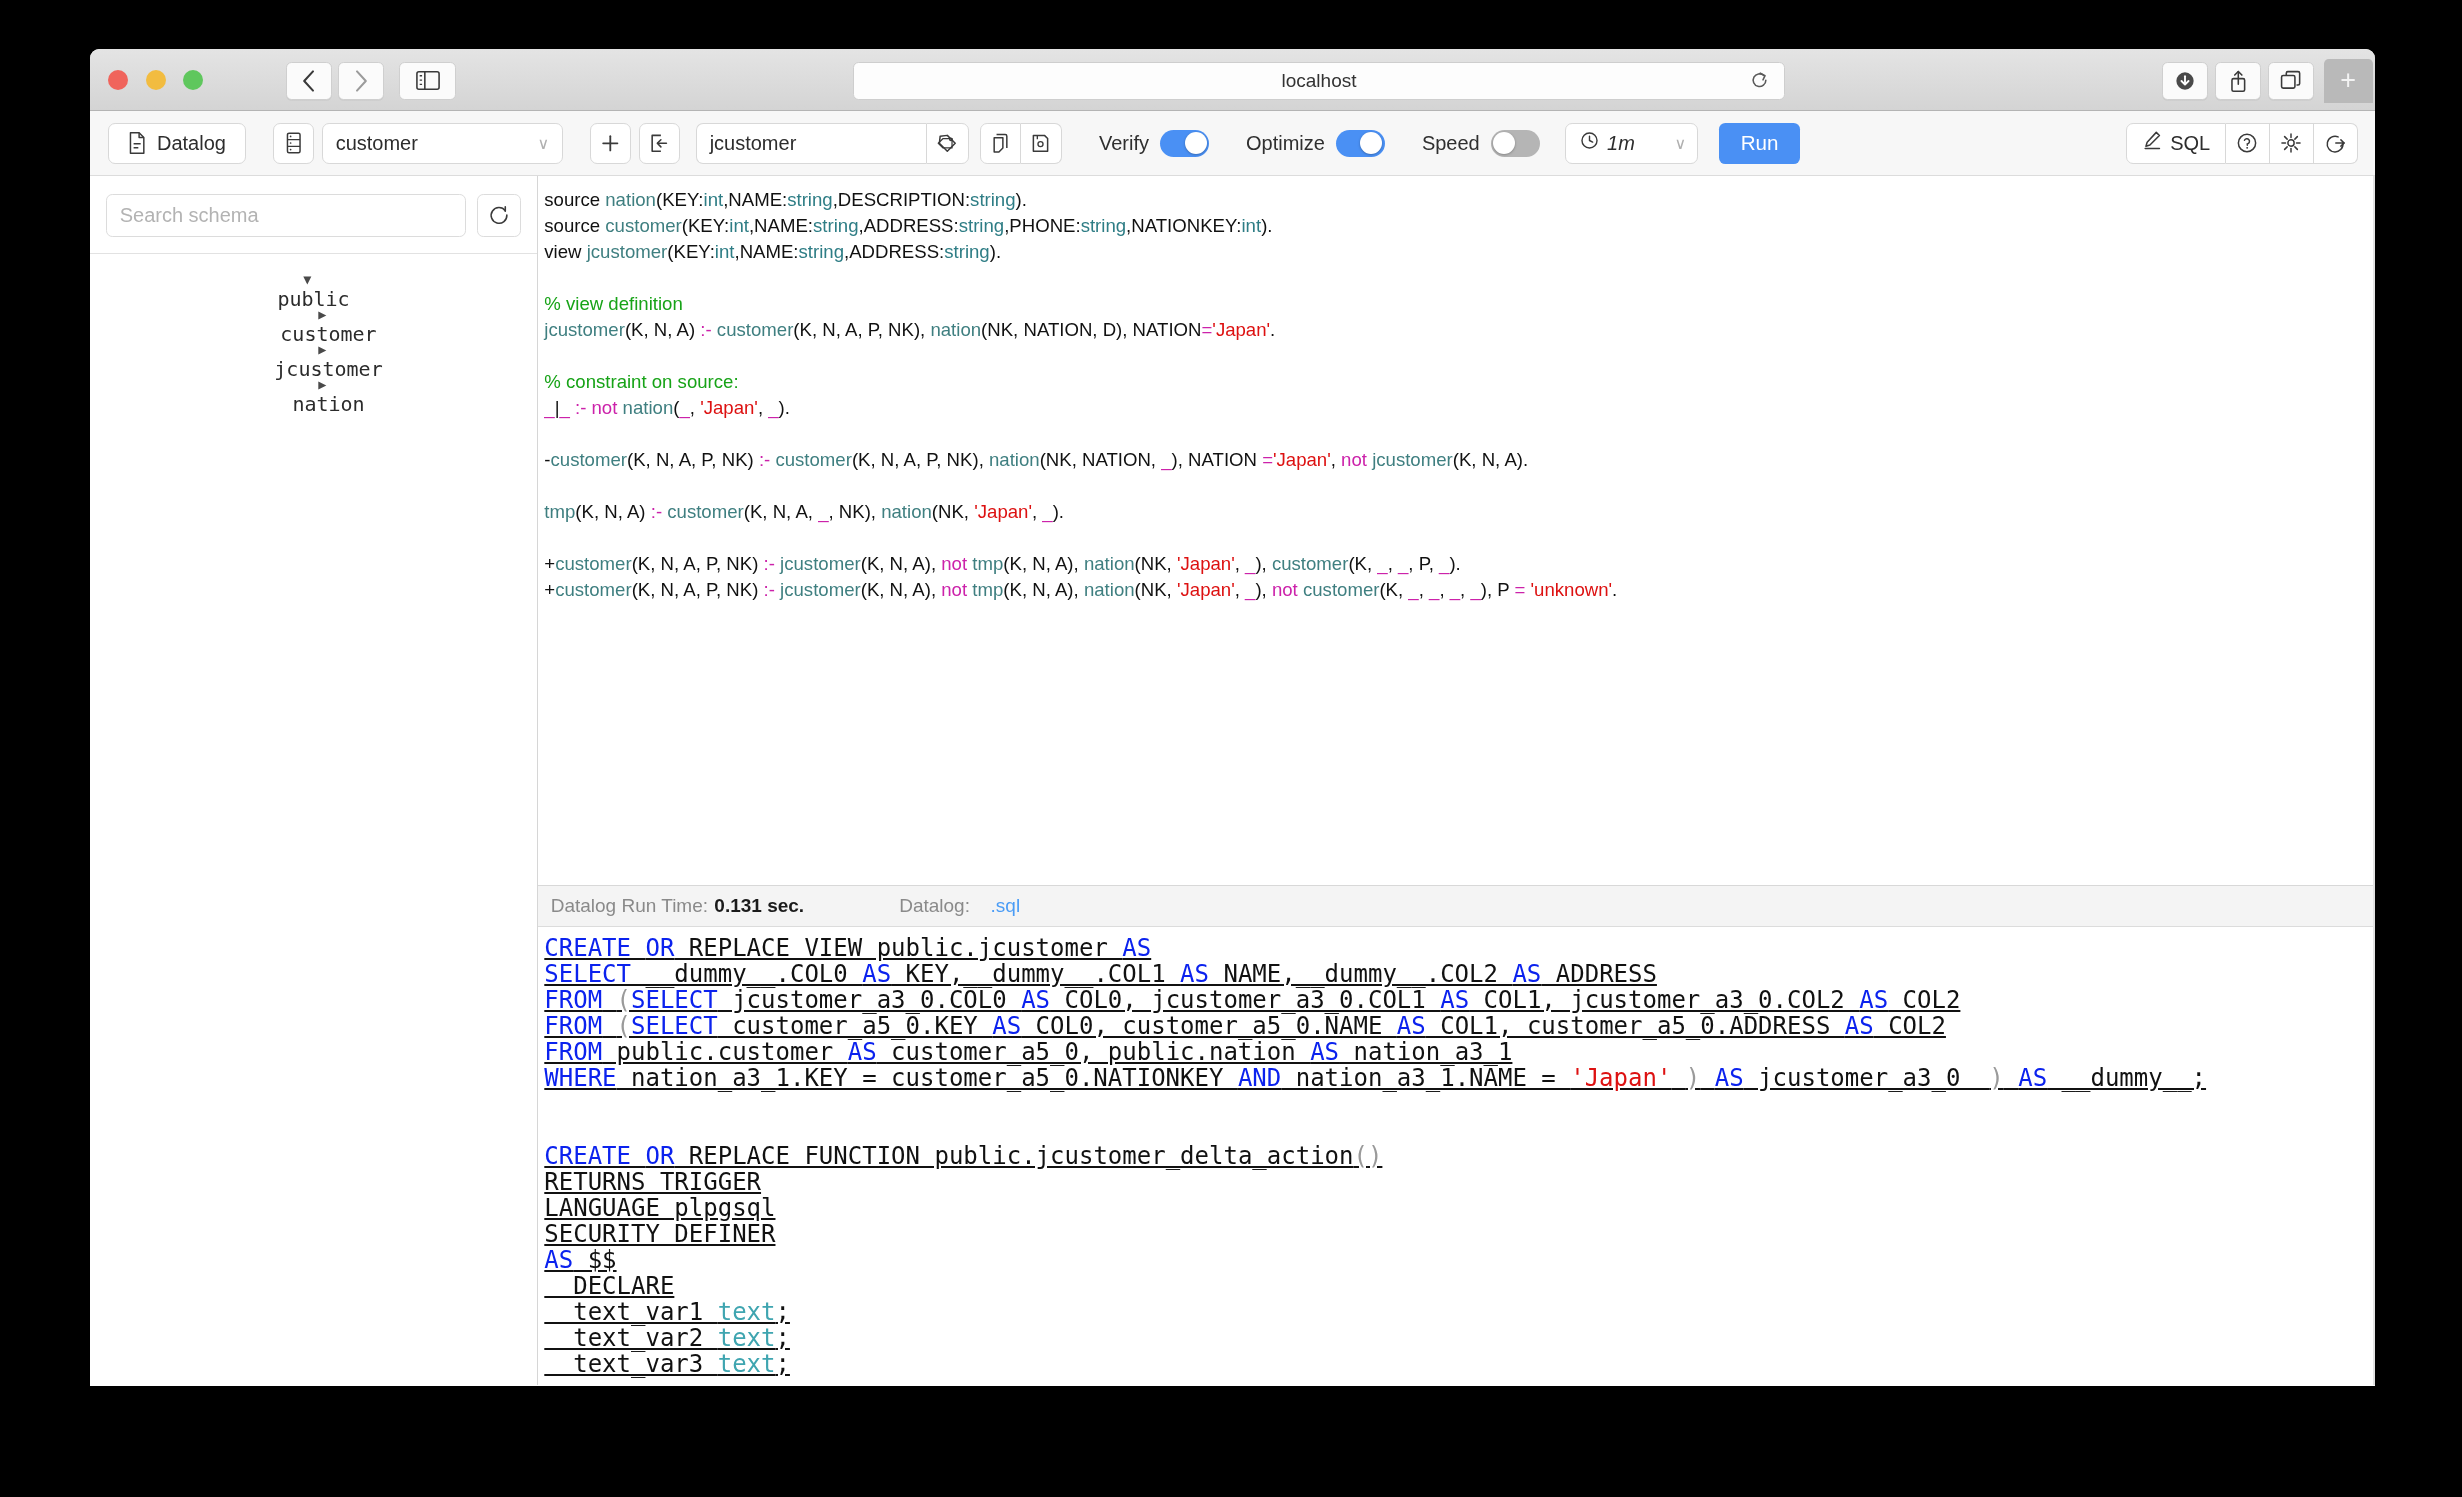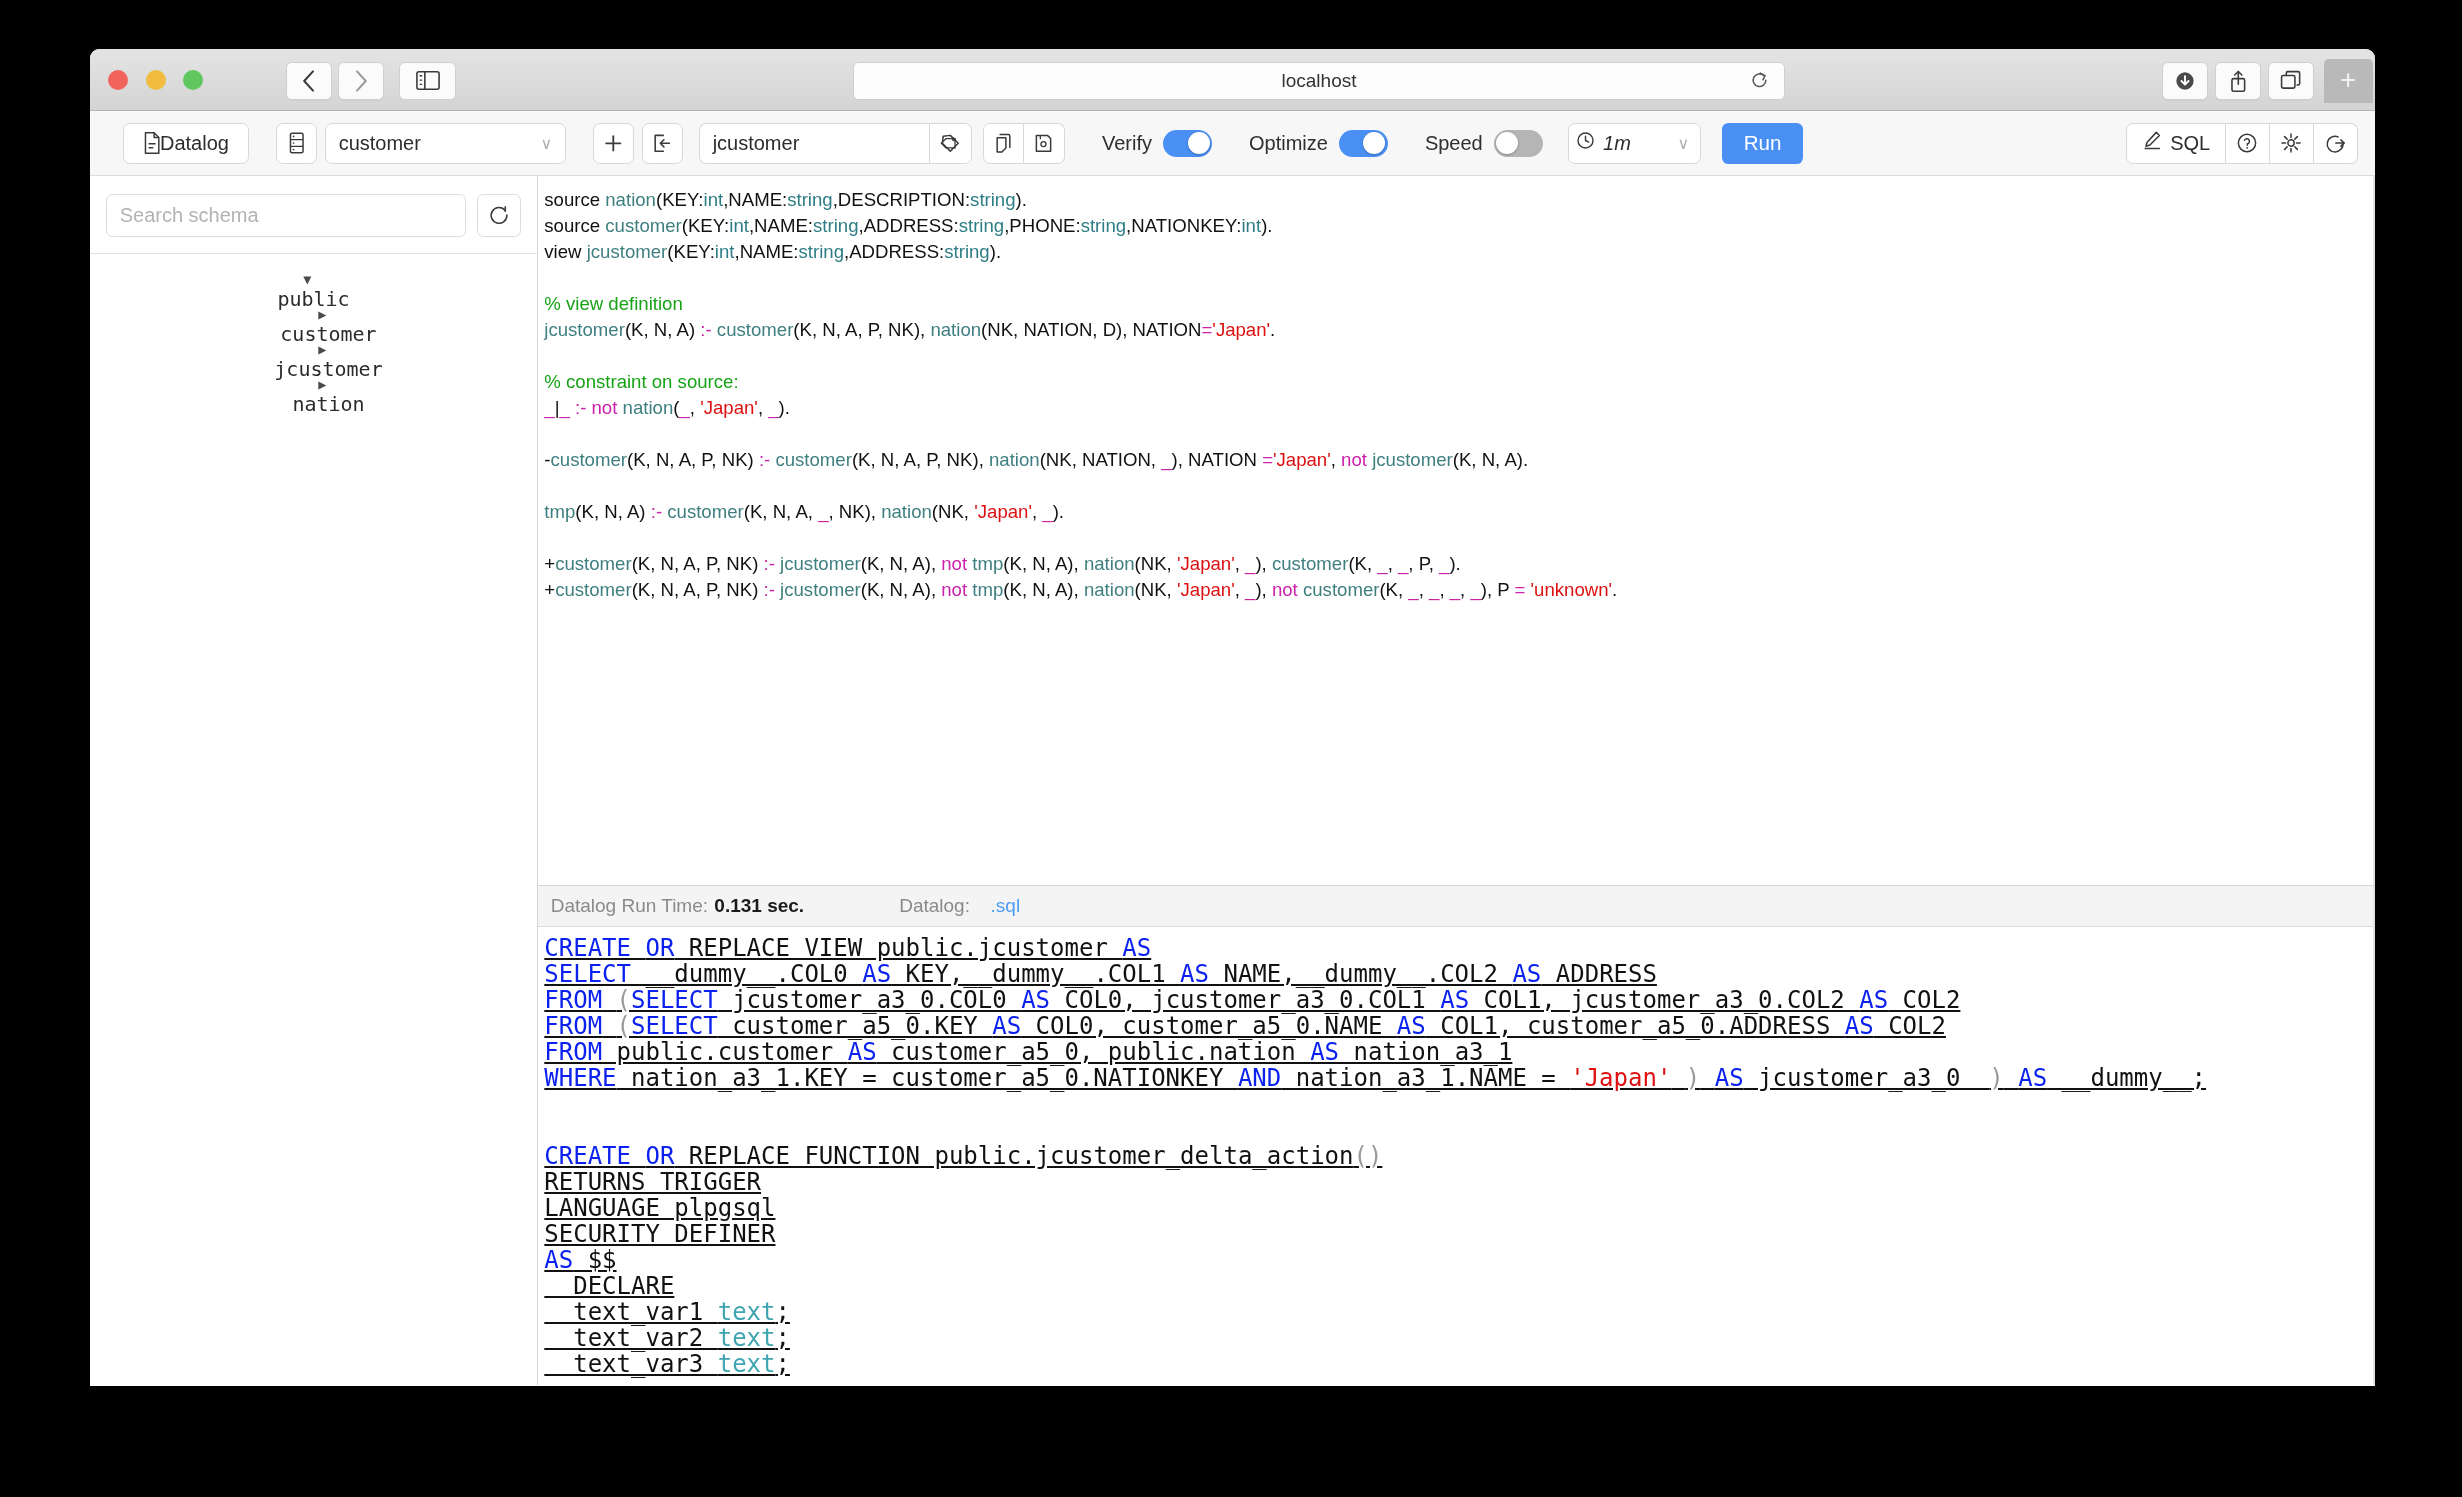--- a/index.html
+++ b/index.html
@@ -91,21 +91,21 @@
   }
   .pill {
     height: 41px;
     background: #ffffff;
     border: 0.8px solid #d8d8d8;
     border-radius: 7.1px;
     display: flex; align-items: center;
     font-family: "Liberation Sans", sans-serif;
     font-size: 20px; color: #2d2d2d;
   }
-  .btn-datalog { padding: 0 19px; gap: 0; margin-left: 15px;}
+  .btn-datalog { padding: 0 19px; gap: 12px; margin-left: 0;}
   .lang-icon svg, .db-icon svg { display:block; }
 
   .combo-wrap { display: flex; margin-left: 27px; }
   .combo-icon {
     width: 41px; height: 41px;
     background: #fff; border: 0.8px solid #d8d8d8; border-radius: 7.1px;
     display:flex;align-items:center;justify-content:center;
     margin-right: 8px;
   }
   .combo-field {
@@ -157,21 +157,21 @@
     border-radius: 50%; background: #fff;
     box-shadow: 0 0.8px 2.4px rgba(0,0,0,0.3);
   }
   .toggle.on  .knob { right: 2.4px; }
   .toggle.off .knob { left: 2.4px; }
 
   .time-select {
     margin-left: 25.4px;
     width: 133px; height: 41px;
     background: #fff; border: 0.8px solid #d8d8d8; border-radius: 7.1px;
-    display:flex;align-items:center;padding:0 7px;gap:8px;
+    display:flex;align-items:center;padding:0 14px;gap:8px;
     position: relative;
     font-family:"Liberation Sans",sans-serif;font-size:20px;
     font-style: italic; color: #2d2d2d;
   }
   .time-select .combo-caret { right: 11px; font-style: normal;}
   .run-btn {
     margin-left: 20.6px;
     height: 41px; padding: 0 22px;
     background: #4a90f4; color: #fff;
     border: none; border-radius: 6.3px;

